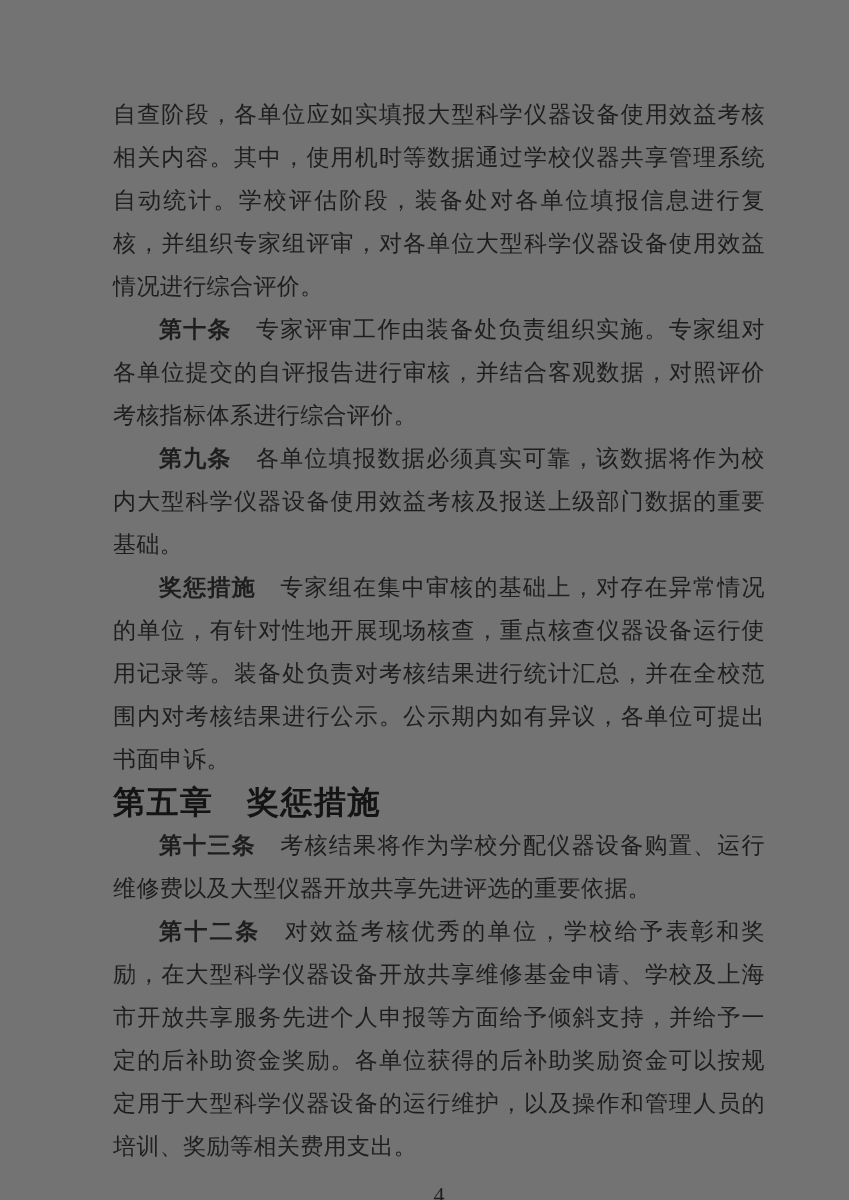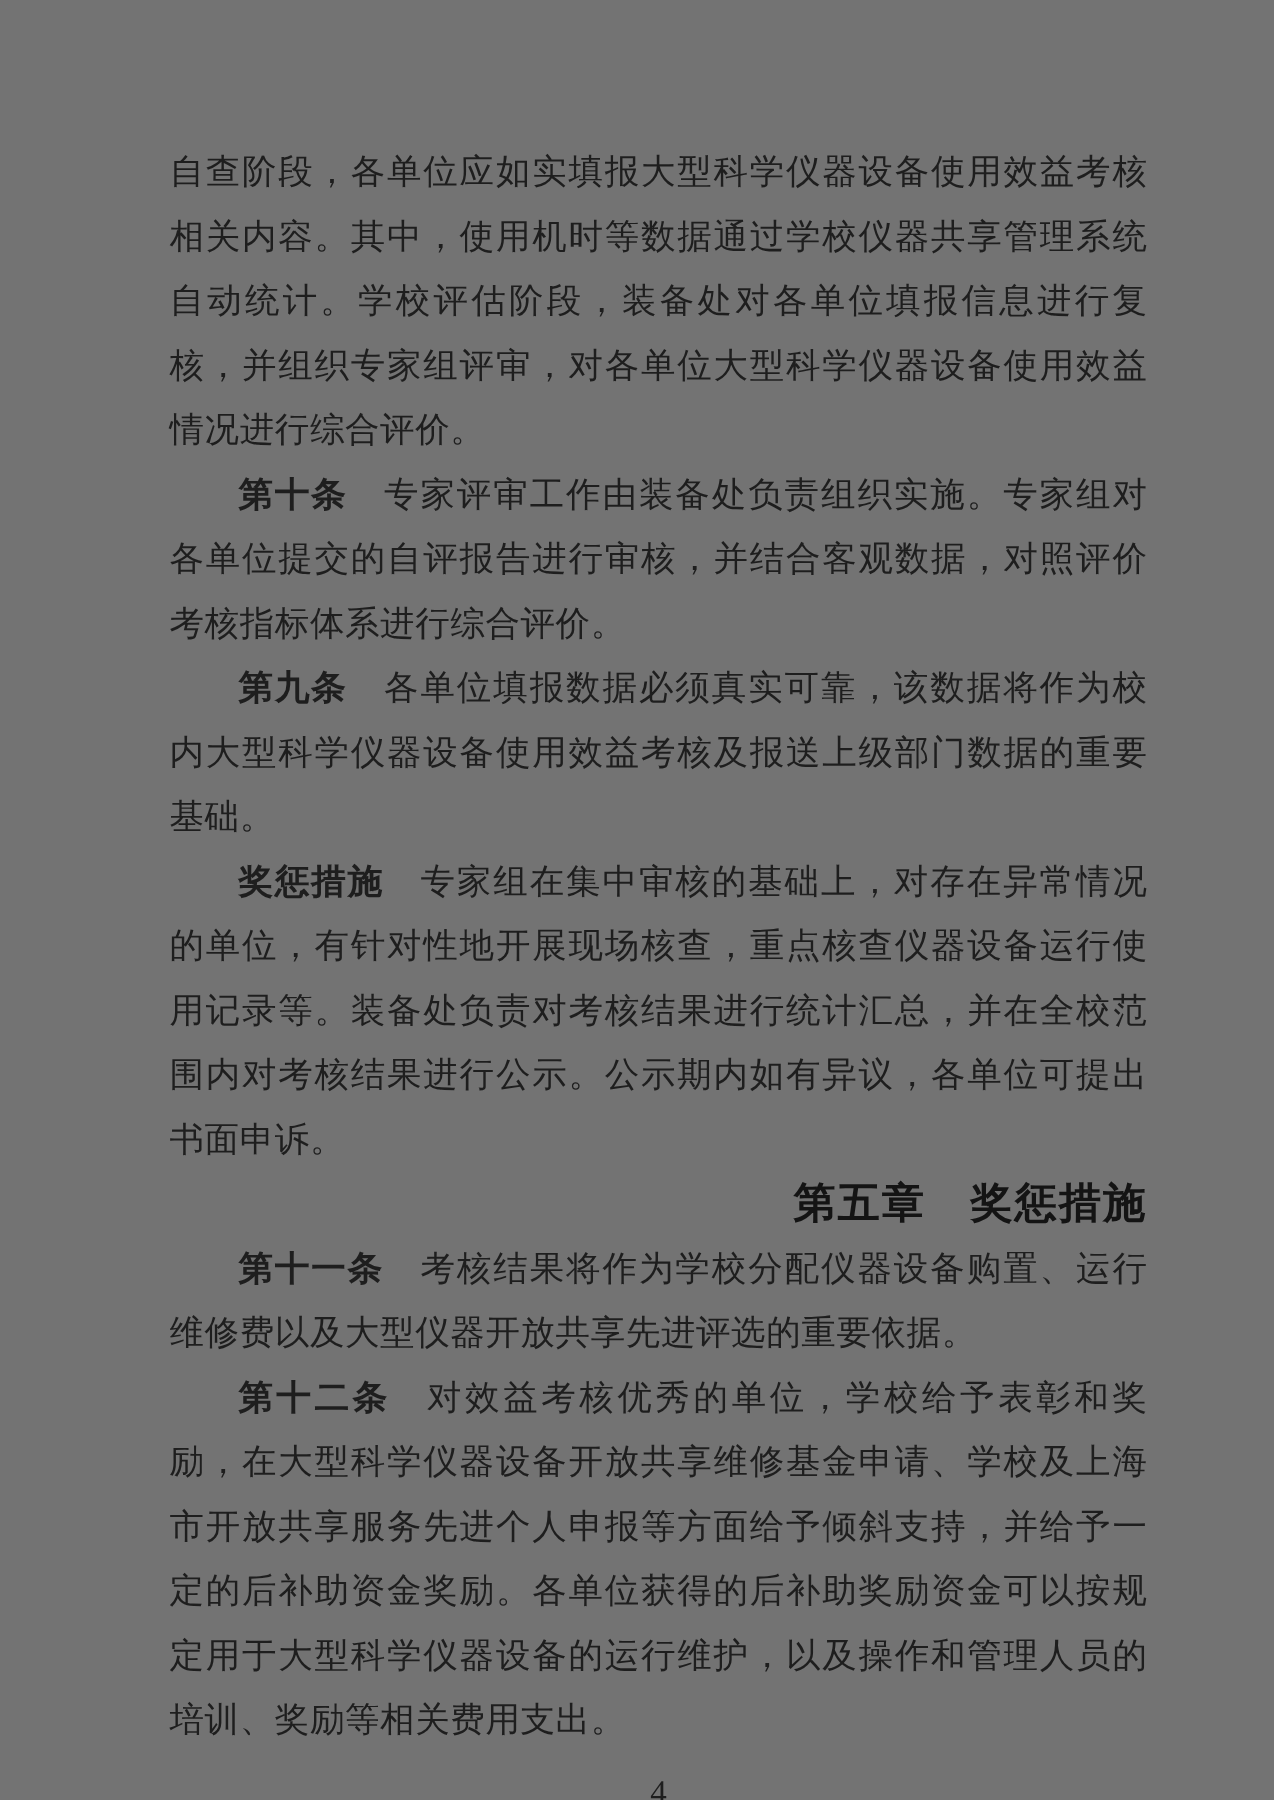--- a/index.html
+++ b/index.html
@@ -27,24 +27,24 @@
   }
   p.para.indent {
     text-indent: 2em;
   }
   .article-label {
     font-weight: bold;
     margin-right: 1.05em;
   }
   h2.chapter {
     margin: 0;
-    font-size: 28px;
+    font-size: 32px;
     line-height: 43px;
-    text-align: right;
-    font-family: Liberation Serif, serif;
+    text-align: left;
+    font-family: Liberation Sans, sans-serif;
     font-weight: bold;
     color: #141414;
     letter-spacing: 1.5px;
   }
   .footer {
     margin-top: 12px;
     text-align: center;
     font-size: 22px;
     line-height: 30px;
     letter-spacing: 0;
@@ -59,19 +59,19 @@
   <p class="para"><span>自查阶段，各单位应如实填报大型科学仪器设备使用效益考核相关内容。其中，使用机时等数据通过学校仪器共享管理系统自动统计。学校评估阶段，装备处对各单位填报信息进行复核，并组织专家组评审，对各单位大型科学仪器设备使用效益情况进行综合评价。</span></p>
 
   <p class="para indent"><span class="article-label">第十条</span><span>专家评审工作由装备处负责组织实施。专家组对各单位提交的自评报告进行审核，并结合客观数据，对照评价考核指标体系进行综合评价。</span></p>
 
   <p class="para indent"><span class="article-label">第九条</span><span>各单位填报数据必须真实可靠，该数据将作为校内大型科学仪器设备使用效益考核及报送上级部门数据的重要基础。</span></p>
 
   <p class="para indent"><span class="article-label">奖惩措施</span><span>专家组在集中审核的基础上，对存在异常情况的单位，有针对性地开展现场核查，重点核查仪器设备运行使用记录等。装备处负责对考核结果进行统计汇总，并在全校范围内对考核结果进行公示。公示期内如有异议，各单位可提出书面申诉。</span></p>
 
   <h2 class="chapter">第五章　奖惩措施</h2>
 
-  <p class="para indent"><span class="article-label">第十一条</span><span>考核结果将作为学校分配仪器设备购置、运行维修费以及大型仪器开放共享先进评选的重要依据。</span></p>
+  <p class="para indent"><span class="article-label">第十三条</span><span>考核结果将作为学校分配仪器设备购置、运行维修费以及大型仪器开放共享先进评选的重要依据。</span></p>
 
   <p class="para indent"><span class="article-label">第十二条</span><span>对效益考核优秀的单位，学校给予表彰和奖励，在大型科学仪器设备开放共享维修基金申请、学校及上海市开放共享服务先进个人申报等方面给予倾斜支持，并给予一定的后补助资金奖励。各单位获得的后补助奖励资金可以按规定用于大型科学仪器设备的运行维护，以及操作和管理人员的培训、奖励等相关费用支出。</span></p>
 
   <div class="footer">4</div>
 
 </div>
 
 </body></html>

